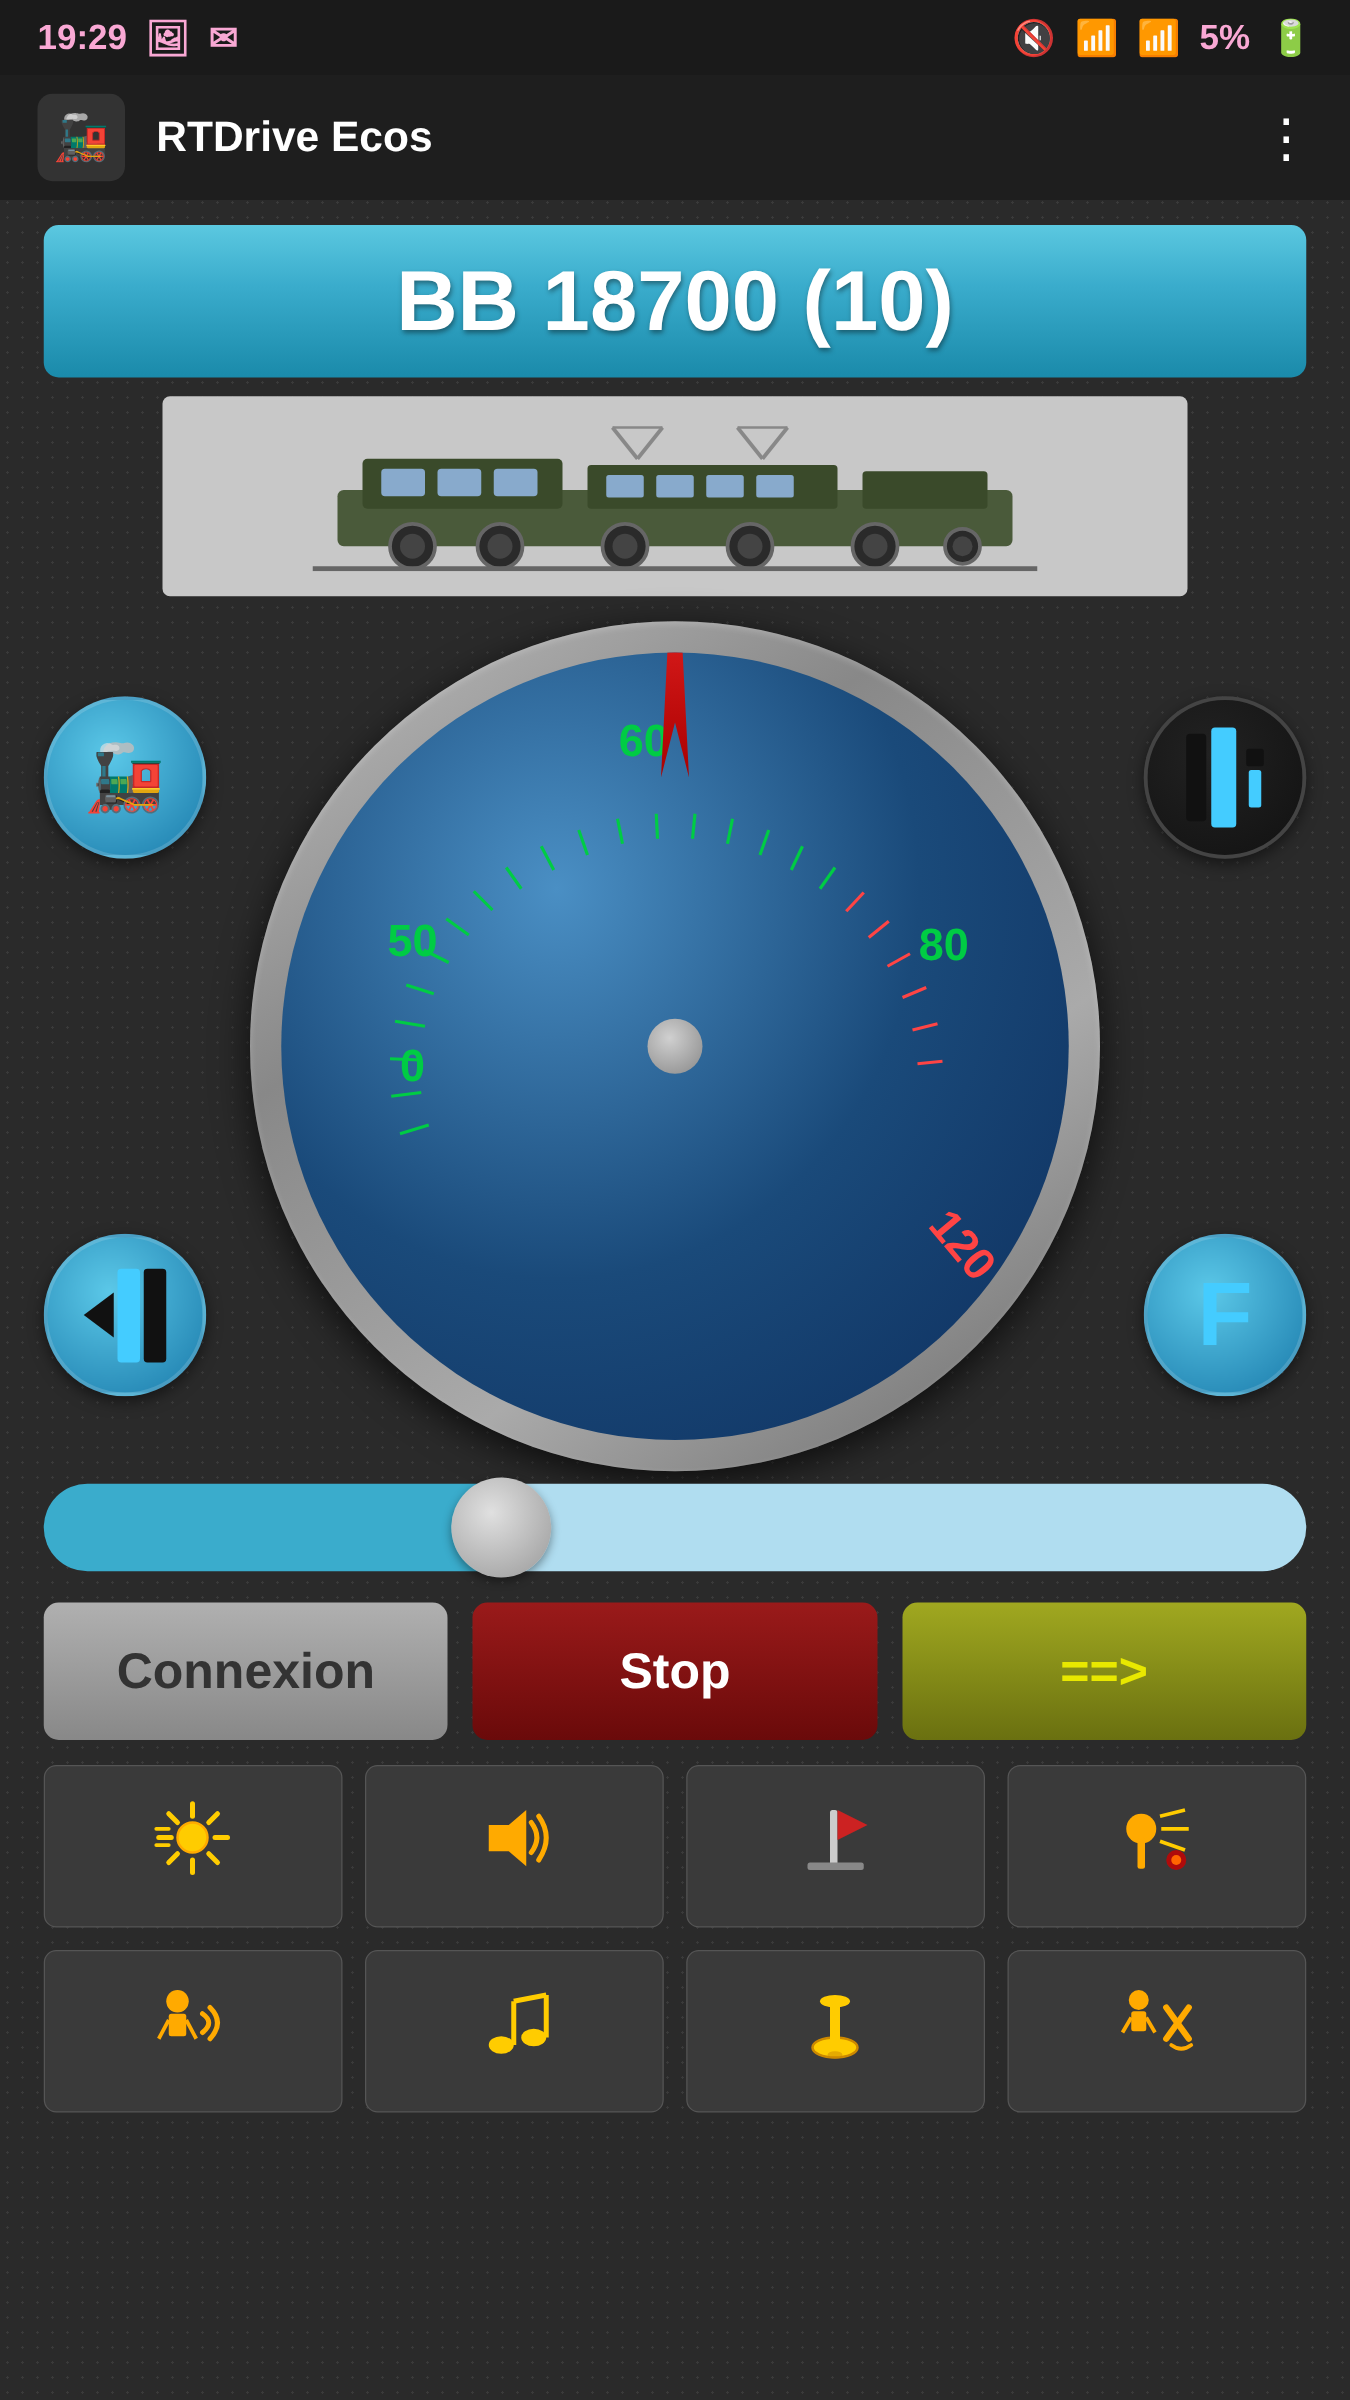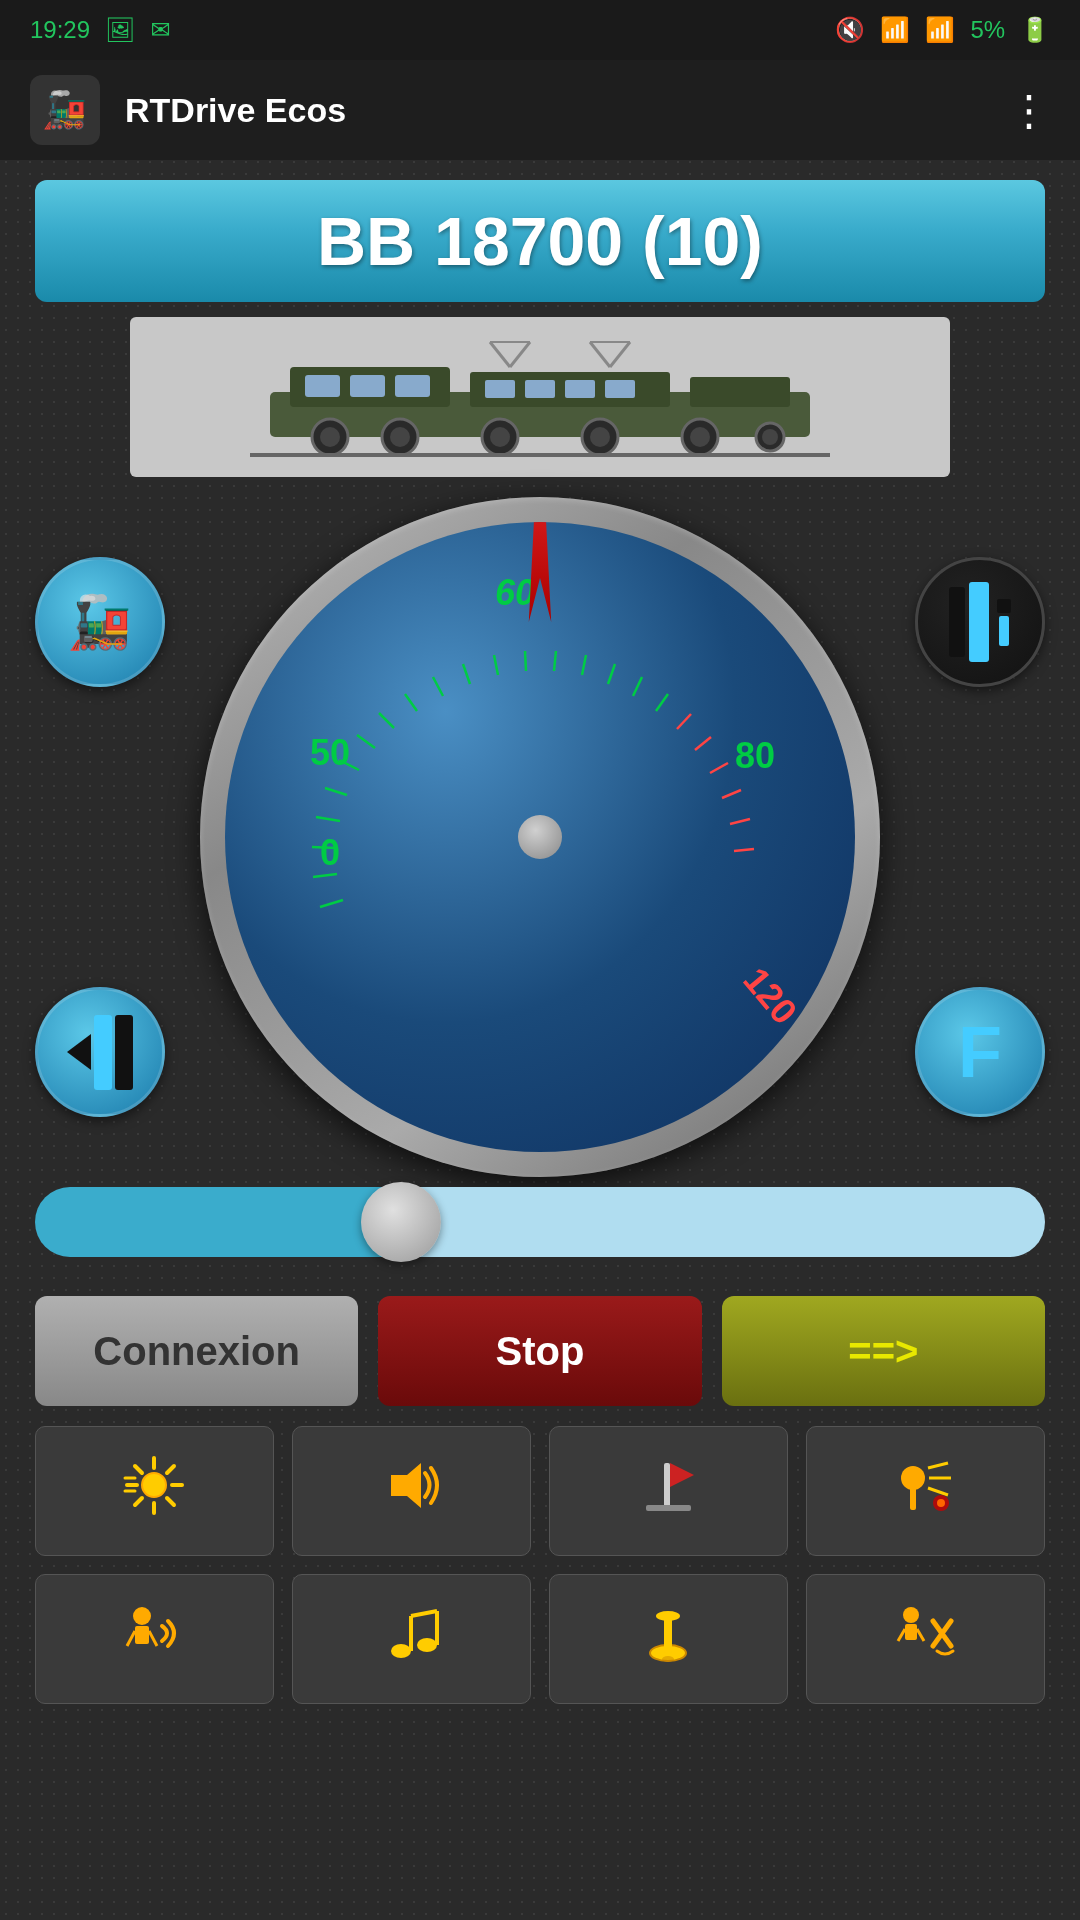--- a/index.html
+++ b/index.html
@@ -18,23 +18,23 @@
 
     
     .status-bar {
       width: 100%;
       height: 60px;
       background: #1a1a1a;
       display: flex;
       align-items: center;
       justify-content: space-between;
       padding: 0 30px;
-      color: #22c55e;
-      font-size: 24px;
-      font-weight: normal;
+      color: #f9a8d4;
+      font-size: 28px;
+      font-weight: bold;
     }
     .status-bar-left { display: flex; align-items: center; gap: 15px; }
     .status-bar-right { display: flex; align-items: center; gap: 15px; }
 
     
     .app-bar {
       width: 100%;
       height: 100px;
       background: #1e1e1e;
       display: flex;
@@ -162,21 +162,21 @@
 
     
     .dial-label {
       position: absolute;
       color: #00cc44;
       font-size: 36px;
       font-weight: bold;
     }
     .dial-label.label-0 { left: 95px; top: 310px; }
     .dial-label.label-30 { left: 85px; top: 210px; }
-    .dial-label.label-60 { left: 270px; top: 50px; font-style: italic; }
+    .dial-label.label-60 { left: 270px; top: 50px; }
     .dial-label.label-80 { right: 80px; top: 213px; }
     .dial-label.label-120 { right: 55px; bottom: 135px; color: #ff4444; transform: rotate(50deg); }
 
     
     .needle-container {
       position: absolute;
       width: 100%;
       height: 100%;
       top: 0; left: 0;
       display: flex;
@@ -216,21 +216,21 @@
       width: 80px;
       height: 80px;
       border-radius: 50%;
       background: radial-gradient(circle at 40% 35%, #e0e0e0, #999);
       cursor: pointer;
       box-shadow: 0 3px 8px rgba(0,0,0,0.4);
     }
 
     
     .action-row {
-      margin: 35px 35px 0;
+      margin: 20px 35px 0;
       display: flex;
       gap: 20px;
     }
     .action-btn {
       flex: 1;
       height: 110px;
       border-radius: 12px;
       display: flex;
       align-items: center;
       justify-content: center;

